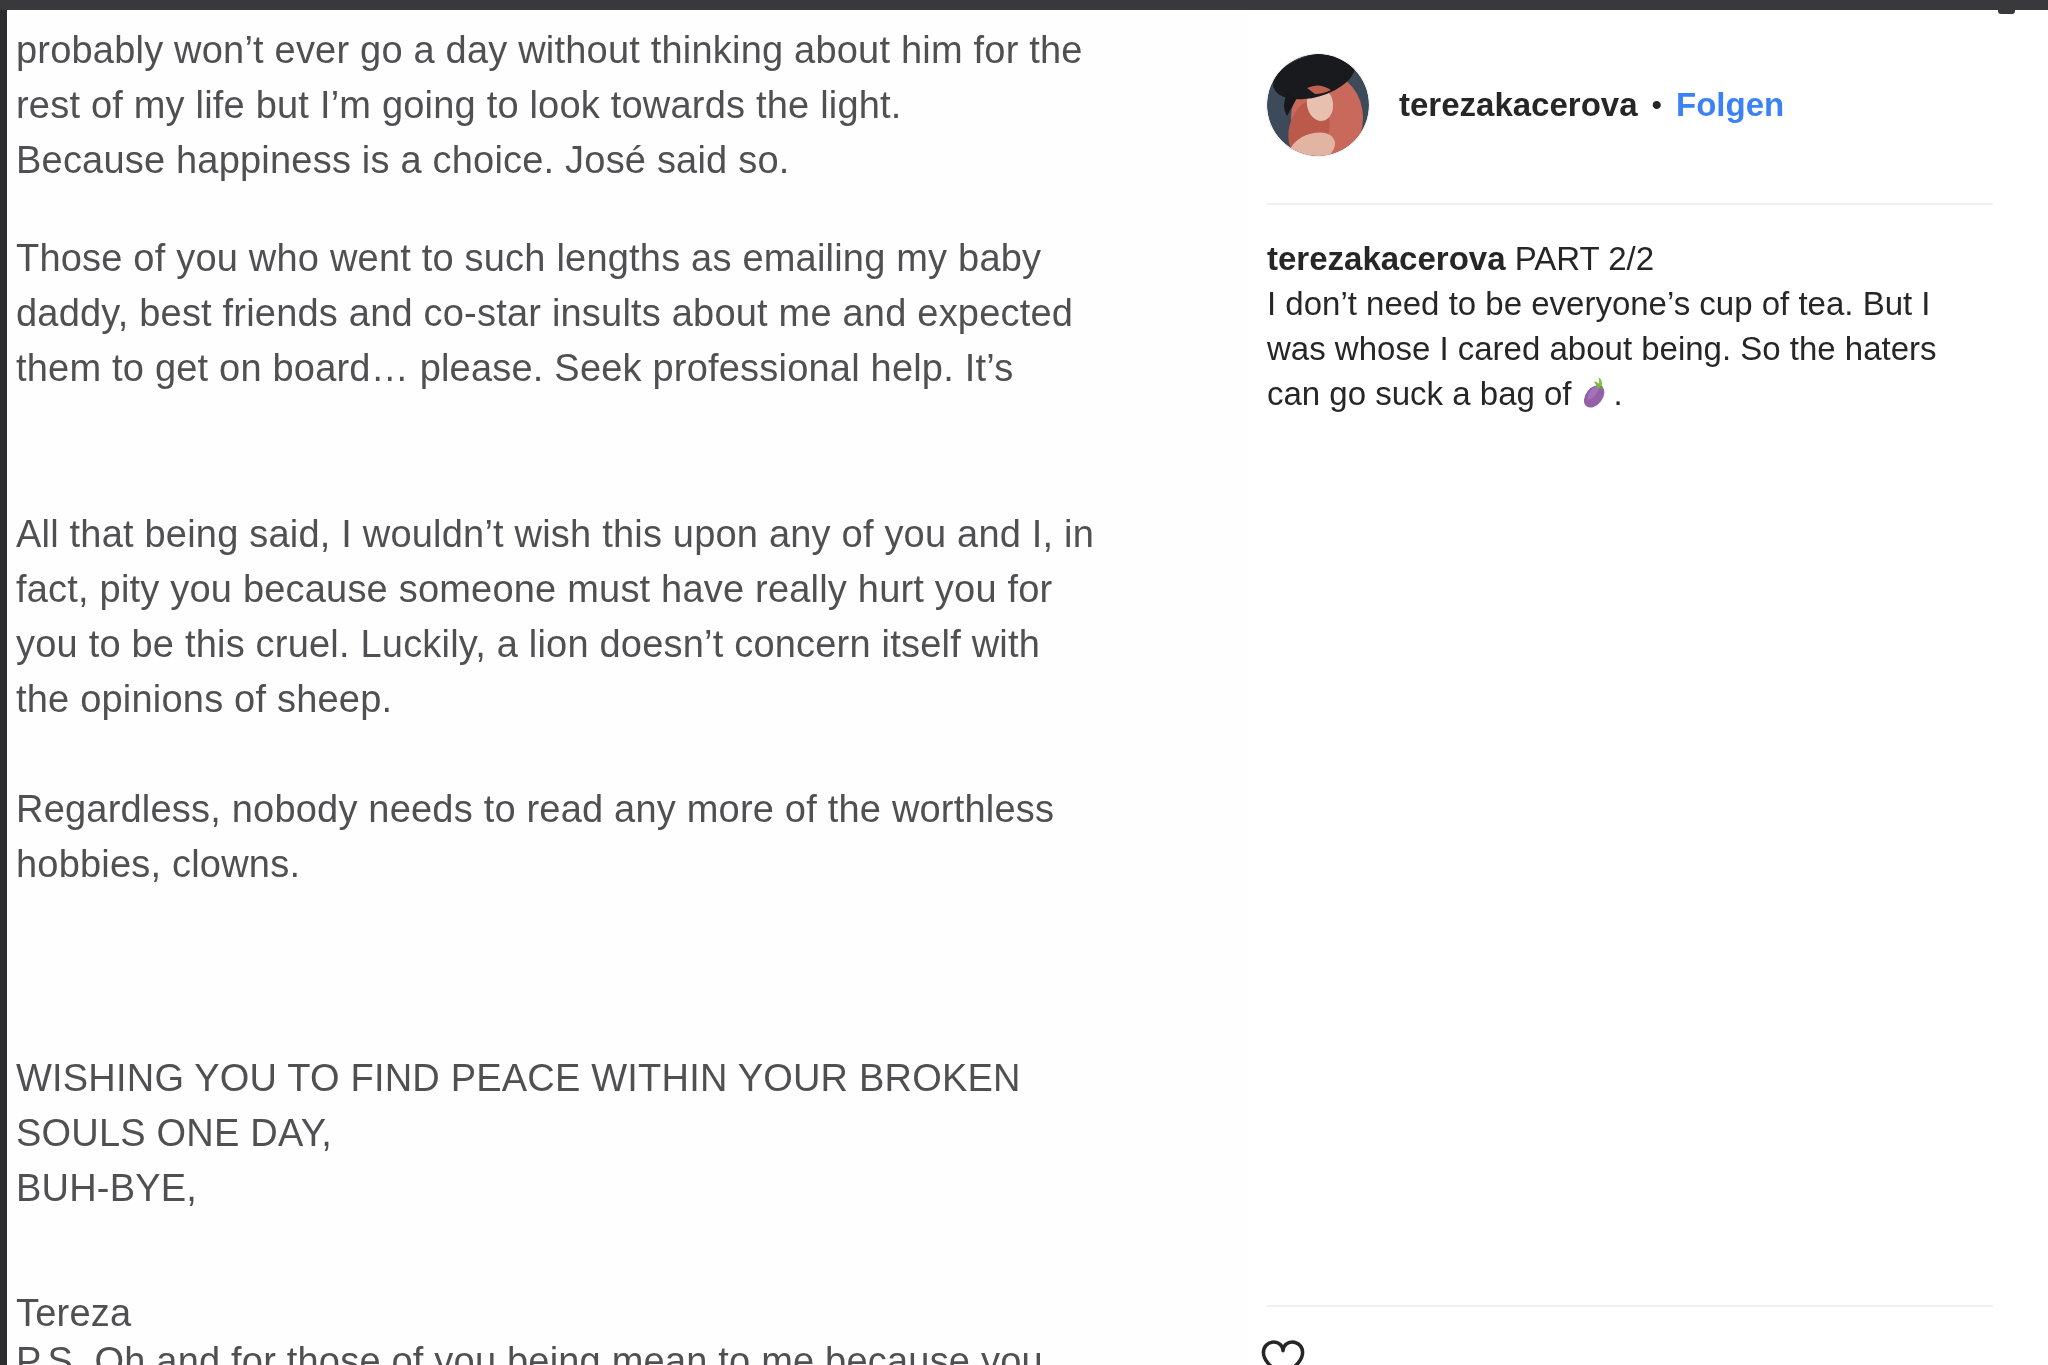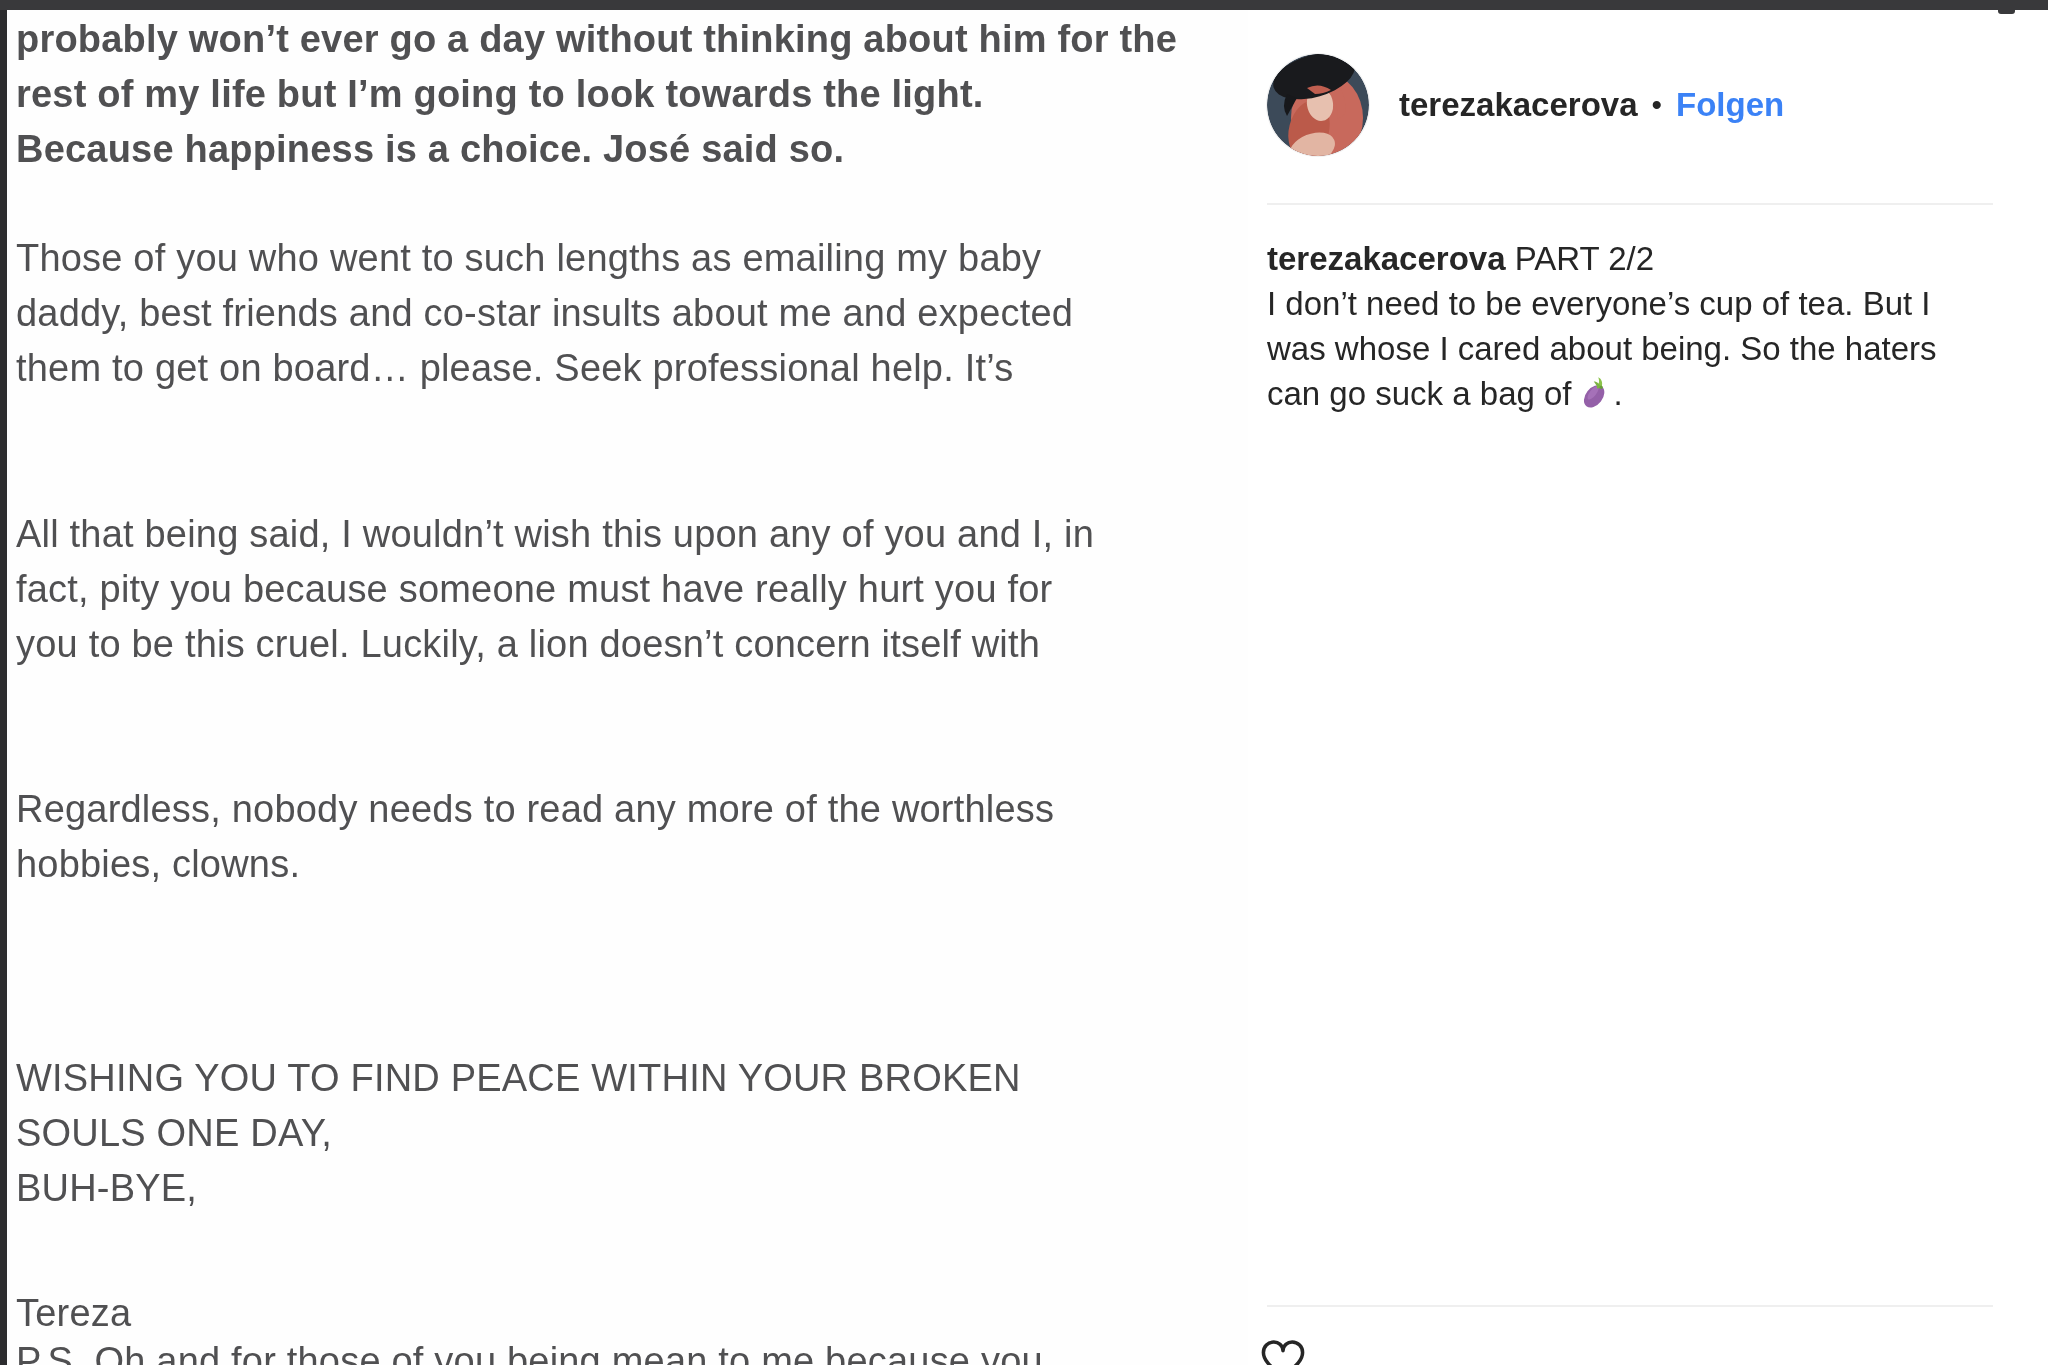--- a/index.html
+++ b/index.html
@@ -13,21 +13,21 @@
   .notch.n1 { left:272px; width:14px; height:6px; border-radius:0 0 3px 3px; }
   .notch.n2 { left:962px; width:12px; height:5px; border-radius:0 0 3px 3px; }
   .notch.n3 { left:1998px; width:17px; height:4px; border-radius:0 0 3px 3px; }
 
   
   .image-area { position:absolute; left:0; top:10px; width:1248px; height:1355px; background:#fefefe; }
   .img-left-edge { position:absolute; left:0; top:0; width:7px; height:1355px; background:#2d2d2f; }
   .img-text { position:absolute; left:16px; width:1220px; color:#505052;
               font-size:38px; line-height:55px; letter-spacing:0.2px; }
   .img-text .line { white-space:nowrap; }
-  .p1 { top:2px;font-weight:bold; }   .p2 { top:221px; }  .p3 { top:497px; }
+  .p1 { top:13px; }   .p2 { top:221px; }  .p3 { top:497px; }
   .p4 { top:772px; } .p5 { top:993px;margin-top:48px; }  .p6 { top:1254px;margin-top:22px; } .p7 { top:1324px; }
 
   
   .right-panel { position:absolute; left:1248px; top:16px; width:800px; height:1355px; background:#ffffff; }
 
   .avatar { position:absolute; left:19px; top:38px; width:102px; height:102px; border-radius:50%;
             overflow:hidden; box-shadow:0 0 0 1px rgba(0,0,0,0.06); cursor:pointer; }
   .avatar svg { display:block; width:102px; height:102px; }
 
   .user-row { position:absolute; left:151px; top:64px; height:50px; display:flex; align-items:center;
@@ -71,20 +71,21 @@
     <div class="img-text p2">
       <div class="line">Those of you who went to such lengths as emailing my baby</div>
       <div class="line">daddy, best friends and co-star insults about me and expected</div>
       <div class="line">them to get on board… please. Seek professional help. It’s</div>
     </div>
 
     <div class="img-text p3">
       <div class="line">All that being said, I wouldn’t wish this upon any of you and I, in</div>
       <div class="line">fact, pity you because someone must have really hurt you for</div>
       <div class="line">you to be this cruel. Luckily, a lion doesn’t concern itself with</div>
+      <div class="line">the opinions of sheep.</div>
     </div>
 
     <div class="img-text p4">
       <div class="line">Regardless, nobody needs to read any more of the worthless</div>
       <div class="line">hobbies, clowns.</div>
     </div>
 
     <div class="img-text p5">
       <div class="line">WISHING YOU TO FIND PEACE WITHIN YOUR BROKEN</div>
       <div class="line">SOULS ONE DAY,</div>

